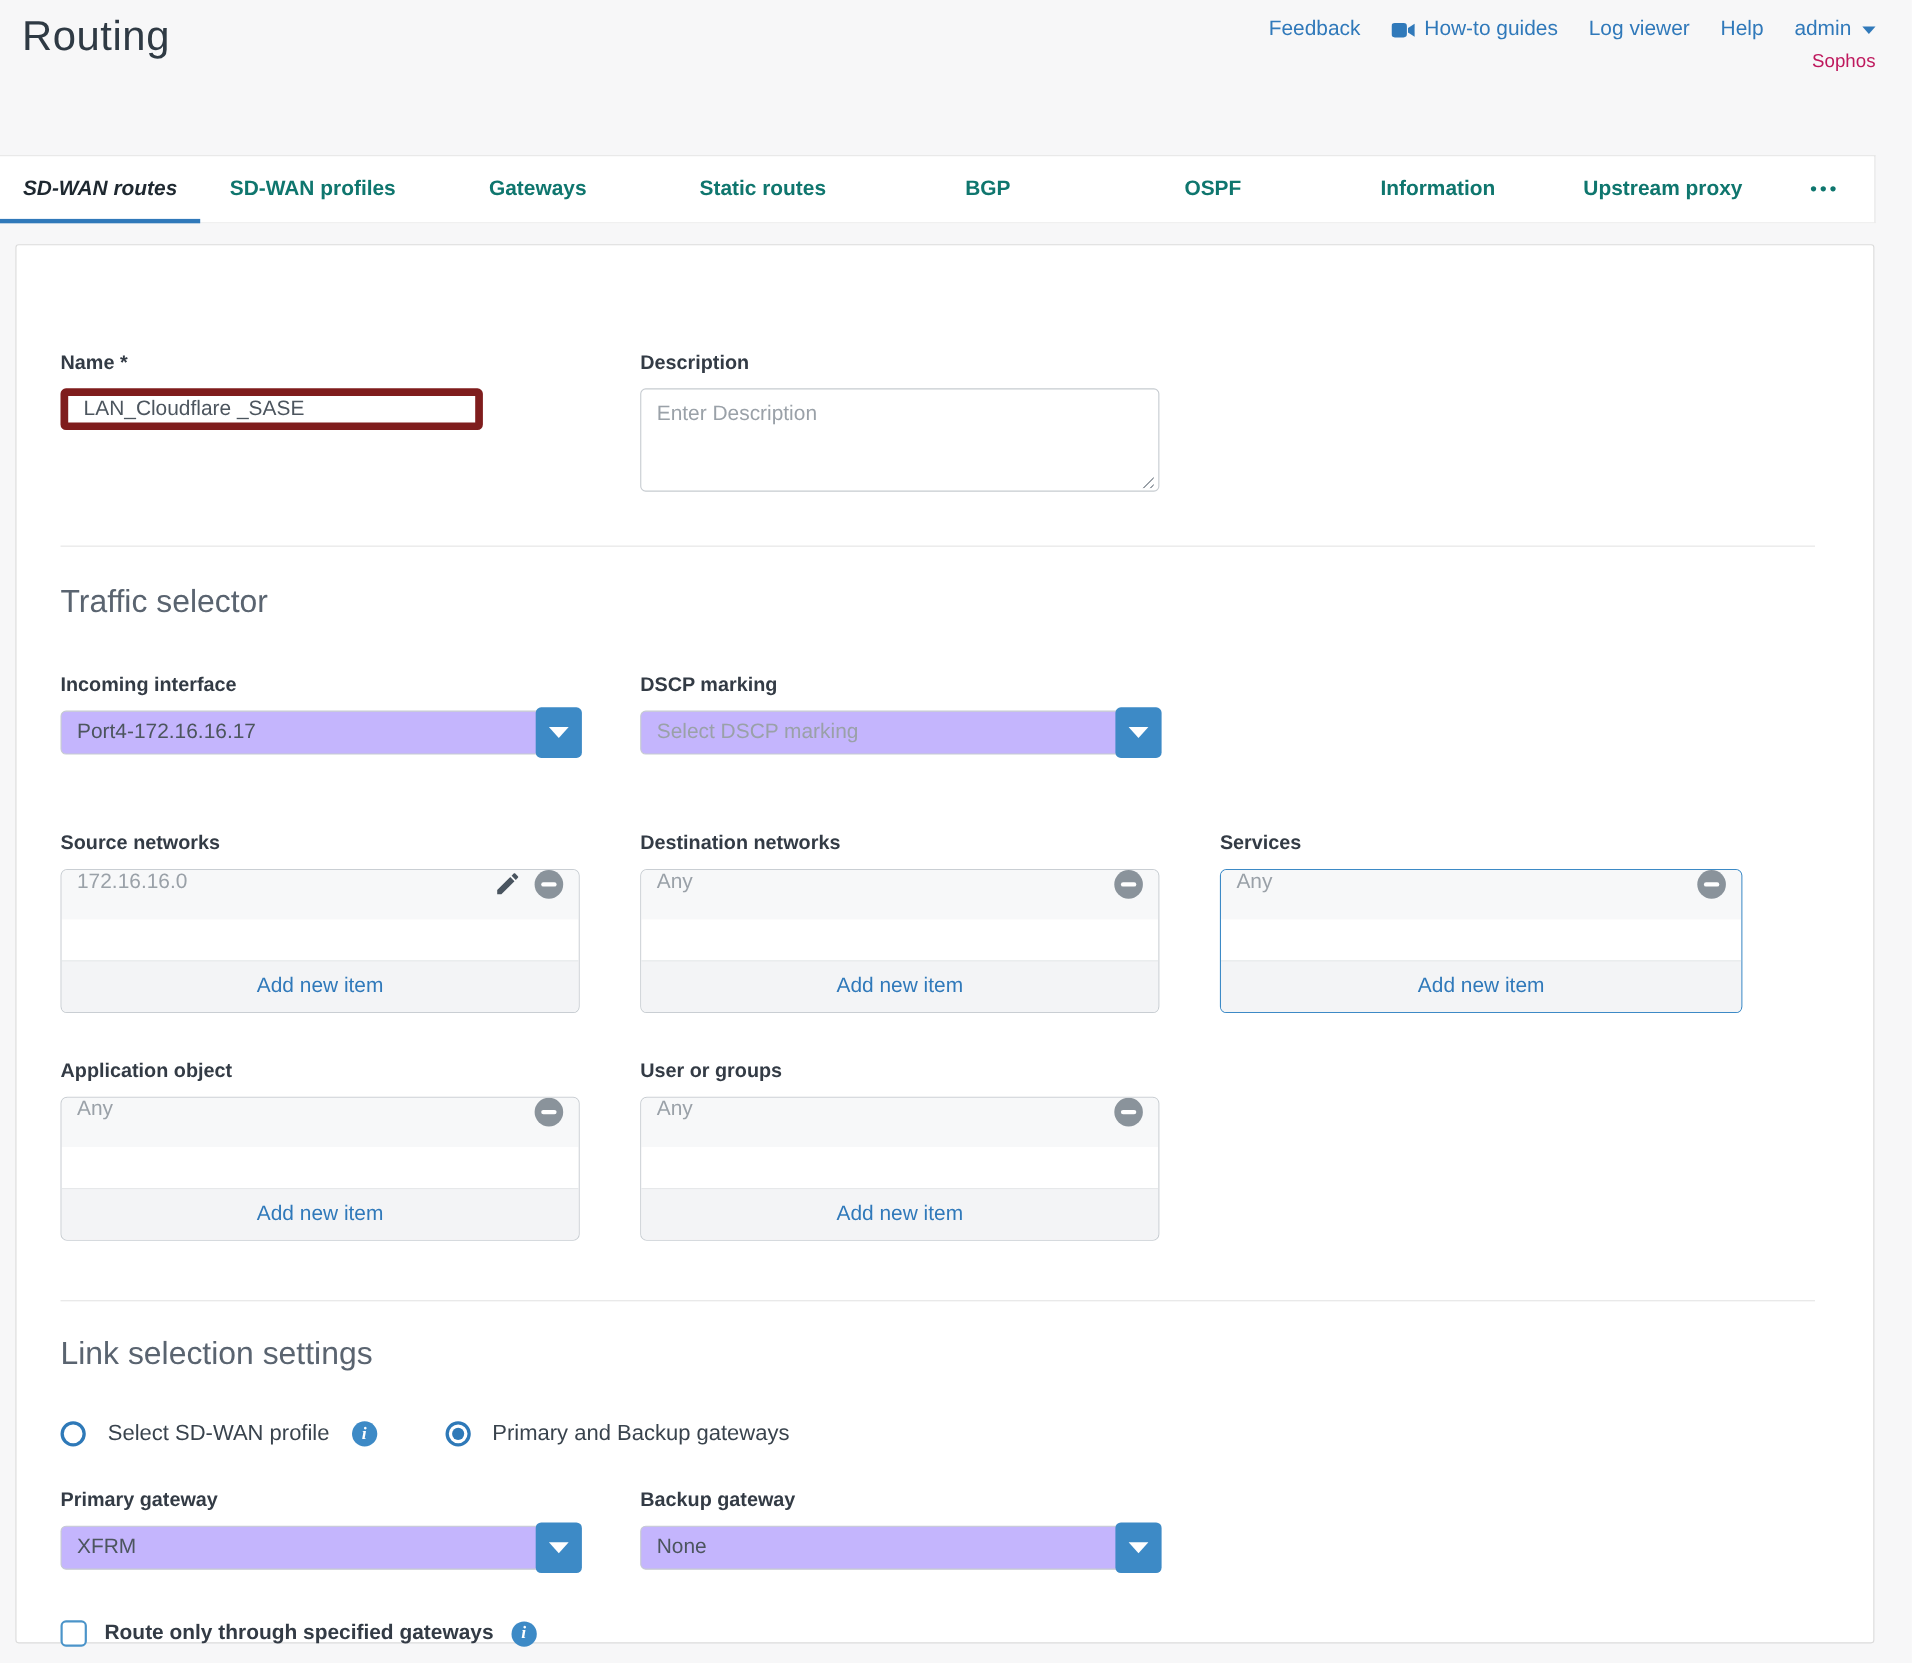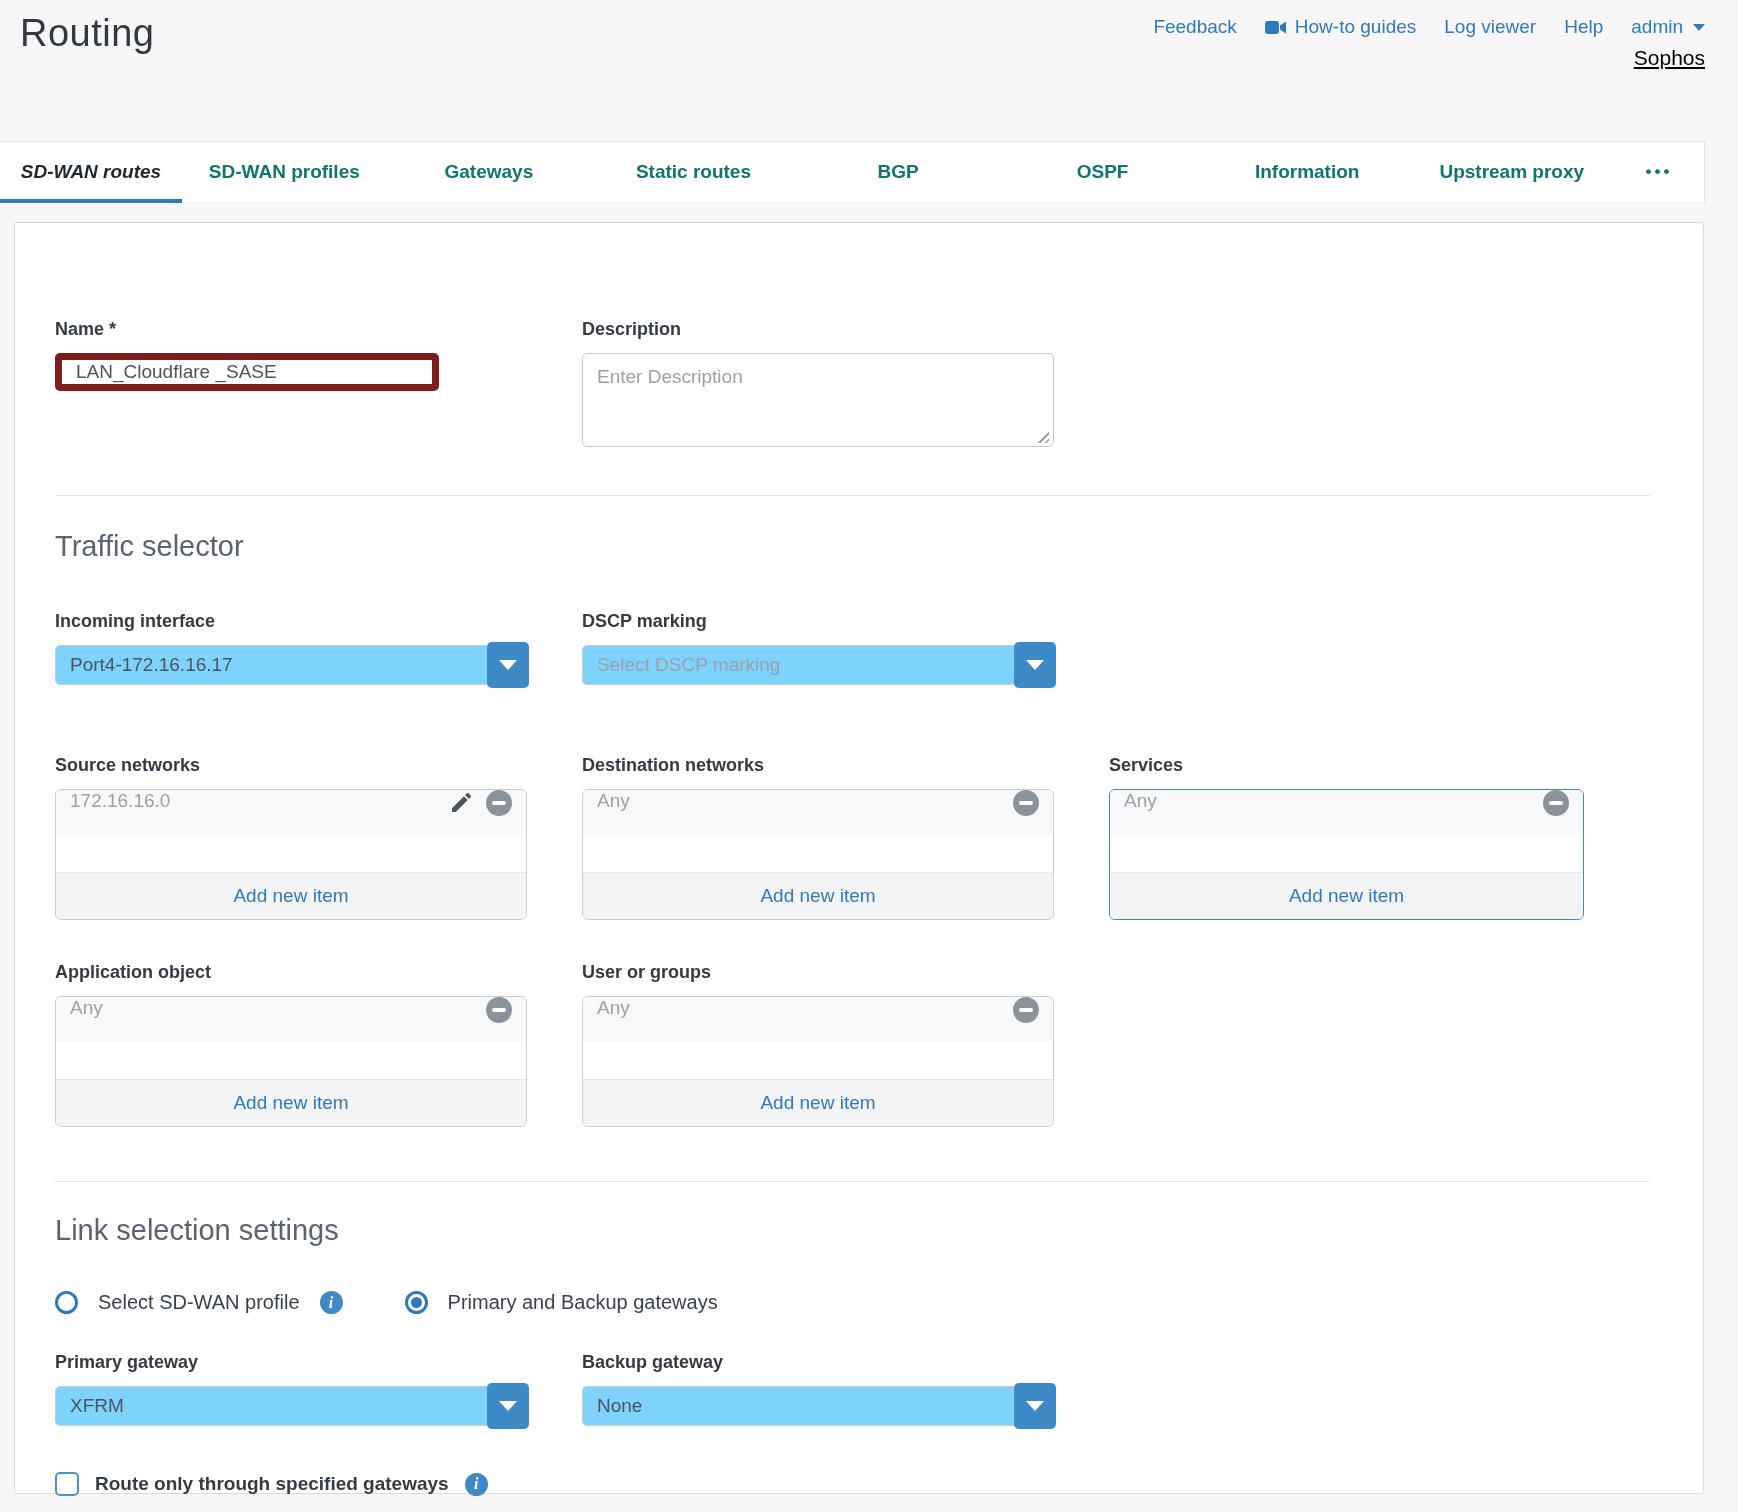--- a/index.html
+++ b/index.html
@@ -18,21 +18,21 @@
     font-size:38px; font-weight:400; color:#2f3a44; letter-spacing:.5px;
   }
   .top-right { position:absolute; top:16px; right:33px; text-align:right; }
   .top-links { display:flex; align-items:center; gap:28px; justify-content:flex-end; }
   .top-link { color:#3079ba; font-size:19px; cursor:pointer; display:flex; align-items:center; gap:8px; white-space:nowrap; }
   .caret-down {
     width:0; height:0; display:inline-block; margin-left:2px;
     border-left:6px solid transparent; border-right:6px solid transparent;
     border-top:7px solid #3079ba;
   }
-  .brand { margin-top:8px; font-size:21px; color:#000000;text-decoration:underline; }
+  .brand { margin-top:8px; font-size:17px; color:#be185d; }
 
   
   .tabbar {
     width:1705px; height:62px; background:#fff;
     border-top:1px solid #e7e7e7; border-bottom:1px solid #ededed; border-right:1px solid #e3e3e3;
     display:flex; align-items:stretch;
   }
   .tab {
     display:flex; align-items:center; justify-content:center;
     font-size:19px; font-weight:700; color:#0f766e; cursor:pointer; position:relative;
@@ -80,21 +80,21 @@
   }
 
   .divider { border:0; border-top:1px solid #e4e4e4; width:1595px; }
 
   .section-heading { font-size:29px; font-weight:400; color:#5a6470; }
 
   
   .combo { position:relative; width:472px; height:40px; }
   .combo input {
     width:472px; height:40px; border:1px solid #c6cbd0; border-radius:5px;
-    padding:0 54px 0 14px; font-size:19px; color:#4c555e; outline:none; background:#7dd3fc;
+    padding:0 54px 0 14px; font-size:19px; color:#4c555e; outline:none; background:#c4b5fd;
     font-family:"Liberation Sans", sans-serif;
   }
   .combo input::placeholder { color:#9aa1a8; }
   .combo-btn {
     position:absolute; right:-2px; top:-3px; width:42px; height:46px;
     background:#3d8ac6; border-radius:5px; cursor:pointer;
     display:flex; align-items:center; justify-content:center;
   }
   .combo-btn .tri {
     width:0; height:0;

